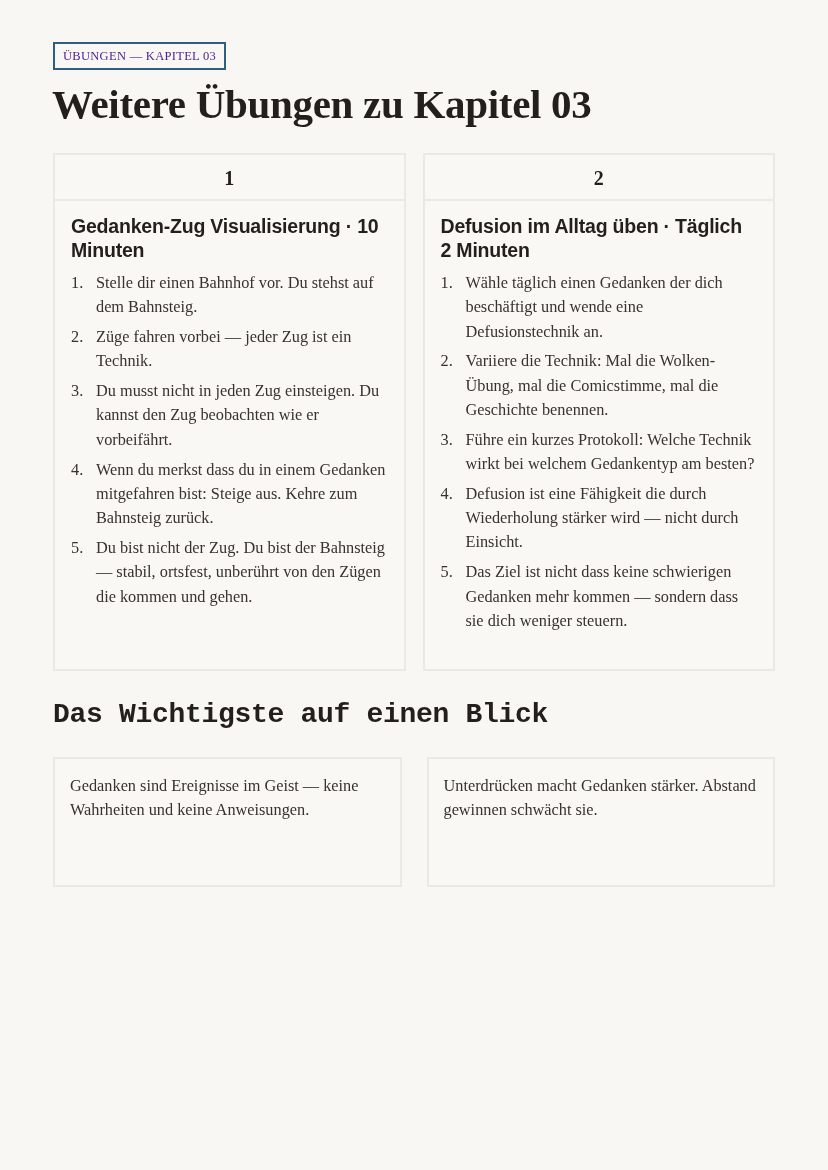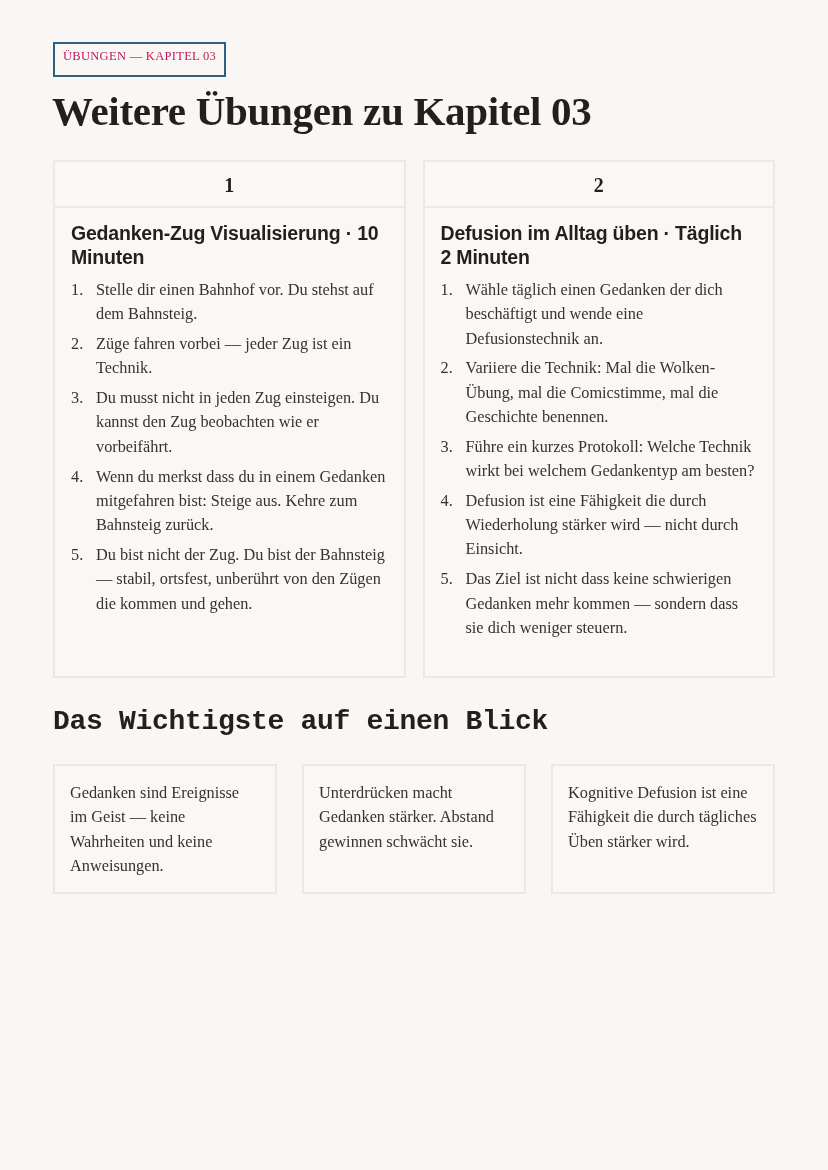--- a/index.html
+++ b/index.html
@@ -10,25 +10,25 @@
       color: #2b2724;
       font-family: "DejaVu Serif", "Liberation Serif", serif;
       position: relative;
       overflow: hidden;
     }
     .page { position: absolute; left: 53px; top: 42px; width: 722px; }
 
     .badge {
       display: inline-block;
       border: 2px solid #2e5f80;
-      color: #be185d;
+      color: #4c1d95;
       font-family: "Liberation Serif", serif;
       font-size: 12.5px;
       letter-spacing: 0.3px;
-      padding: 5px 8px 11px 8px;
+      padding: 5px 8px 4px 8px;
       line-height: 15px;
     }
     .title {
       font-family: "Liberation Serif", serif;
       font-weight: 700;
       font-size: 41px;
       line-height: 48px;
       margin: 10px 0 8px -1px;
       color: #231f1c;
       letter-spacing: -0.3px;
@@ -170,15 +170,14 @@
         </ol>
       </div>
     </div>
   </div>
 
   <h2 class="section-title">Das Wichtigste auf einen Blick</h2>
 
   <div class="key-grid">
     <div class="key-card">Gedanken sind Ereignisse im Geist — keine Wahrheiten und keine Anweisungen.</div>
     <div class="key-card">Unterdrücken macht Gedanken stärker. Abstand gewinnen schwächt sie.</div>
-    <div class="key-card">Kognitive Defusion ist eine Fähigkeit die durch tägliches Üben stärker wird.</div>
   </div>
 </div>
 
 </body></html>

